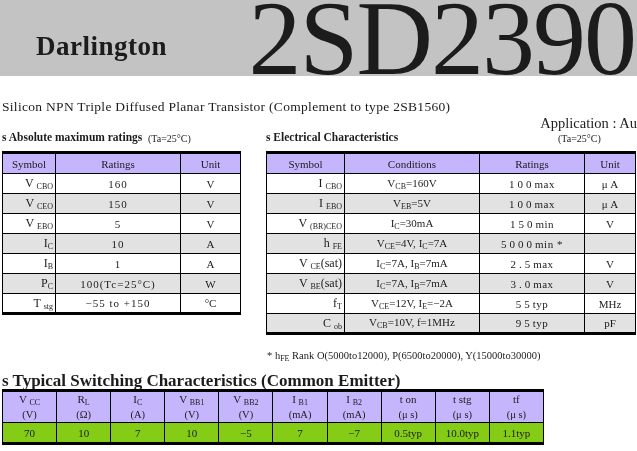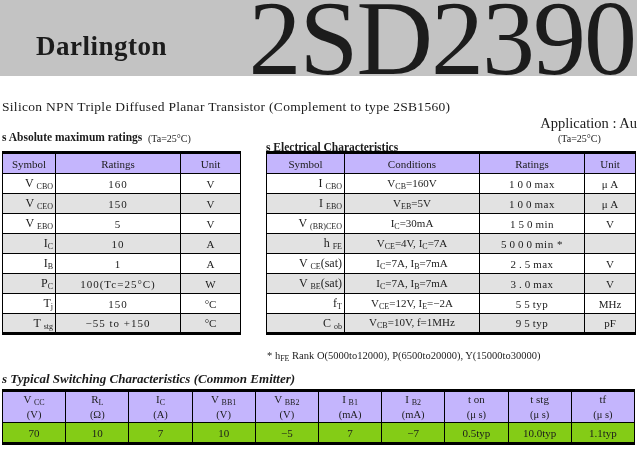--- a/index.html
+++ b/index.html
@@ -13,33 +13,33 @@
   .darlington { position:absolute; left:36px; top:31px; font-size:27px; font-weight:bold; letter-spacing:.5px; }
   .partno { position:absolute; right:2px; top:-14px; font-size:106px; line-height:1; letter-spacing:-2px; white-space:nowrap; }
   
   .subtitle { position:absolute; left:2px; top:99px; font-size:13.5px; letter-spacing:.3px; }
   .application { position:absolute; right:0; top:98px; font-size:14.5px; white-space:nowrap;margin-top:17px; }
   
   .sec-title { position:absolute; font-weight:bold; font-size:11.5px; white-space:nowrap; }
   .ta-note { position:absolute; font-size:10px; white-space:nowrap; }
   #amr-title  { left:2px;  top:131px; }
   #amr-ta     { left:148px; top:133px; }
-  #elec-title { left:266px; top:141px; }
+  #elec-title { left:266px; top:131px; }
   #elec-ta    { left:558px; top:133px; }
-  #sw-title   { left:2px;  top:371px; font-size:13px;font-style:italic; }
+  #sw-title   { left:2px;  top:371px; font-size:17px; }
   
   table { position:absolute; border-collapse:collapse; table-layout:fixed;
           font-size:11px; text-align:center;
           border:1px solid #000; border-top:3px solid #000; border-bottom:3px solid #000; }
   th,td { border:1px solid #000; padding:0 2px; height:20px; font-weight:normal; overflow:hidden; white-space:nowrap; }
   thead th { background:#c4b5fd; height:21px; }
   tbody tr:nth-child(even) td { background:#e2e2e2; }
   table.amr  { left:2px;   top:151px; width:238px; }
   table.elec { left:266px; top:151px; width:369px; }
-  table.sw   { left:2px;   top:389px; width:633px; }
+  table.sw   { left:2px;   top:389px; width:542px; }
   .amr col.c-sym { width:53px; }  .amr col.c-rat { width:125px; } .amr col.c-unit { width:60px; }
   .elec col.c-sym { width:78px; } .elec col.c-cond { width:135px; } .elec col.c-rat { width:105px; } .elec col.c-unit { width:51px; }
   td.sym { text-align:right; padding-left:6px; font-size:12px; }
   .sub { font-size:8px; vertical-align:-2px; letter-spacing:0; }
   .elec .val { letter-spacing:3px; }
   .amr .rat { letter-spacing:1px; }
   .qual { letter-spacing:.5px;margin-top:8px; }
   
   #footnote { position:absolute; left:267px; top:350px; font-size:10.5px; white-space:nowrap; }
   
@@ -100,25 +100,20 @@
     </tr>
     <tr>
       <td class="sym"><span>I</span><span class="sub">B</span></td>
       <td class="rat">1</td>
       <td>A</td>
     </tr>
     <tr>
       <td class="sym"><span>P</span><span class="sub">C</span></td>
       <td class="rat">100(Tc=25°C)</td>
       <td>W</td>
-    </tr>
-    <tr>
-      <td class="sym"><span>T</span><span class="sub">j</span></td>
-      <td class="rat">150</td>
-      <td>°C</td>
     </tr>
     <tr>
       <td class="sym"><span>T</span> <span class="sub">stg</span></td>
       <td class="rat">−55 to +150</td>
       <td>°C</td>
     </tr>
   </tbody>
 </table>
 
 <table class="elec">

